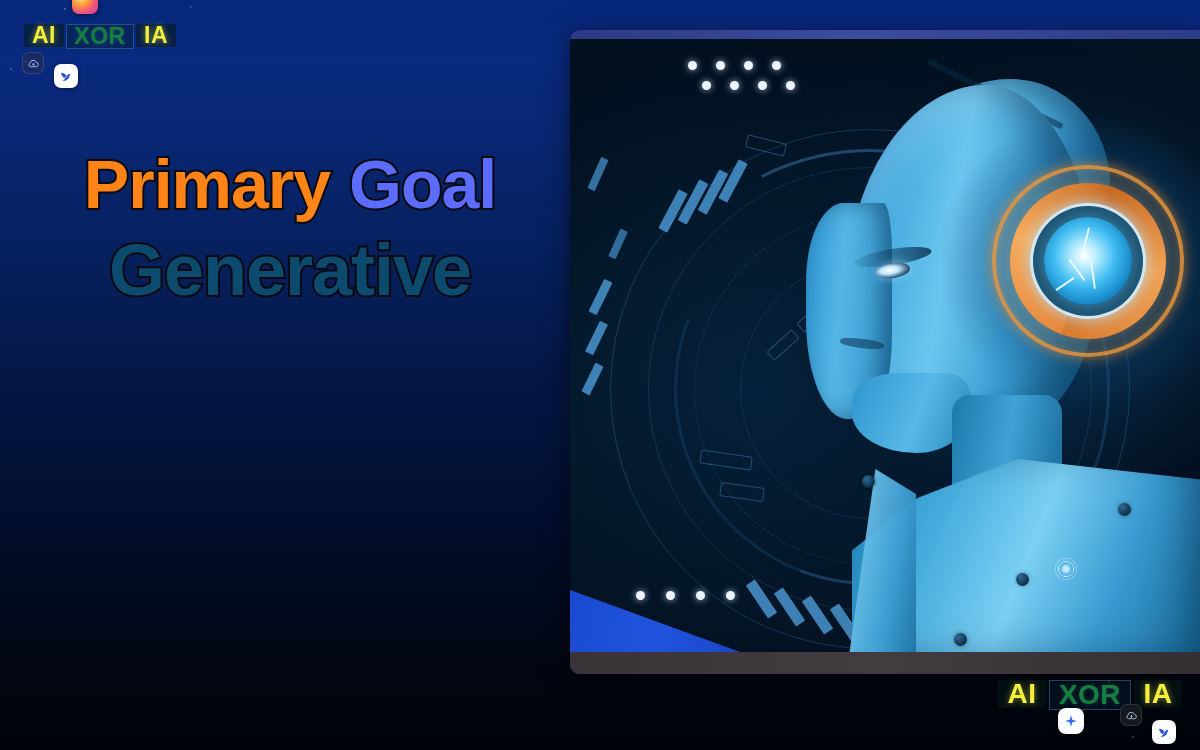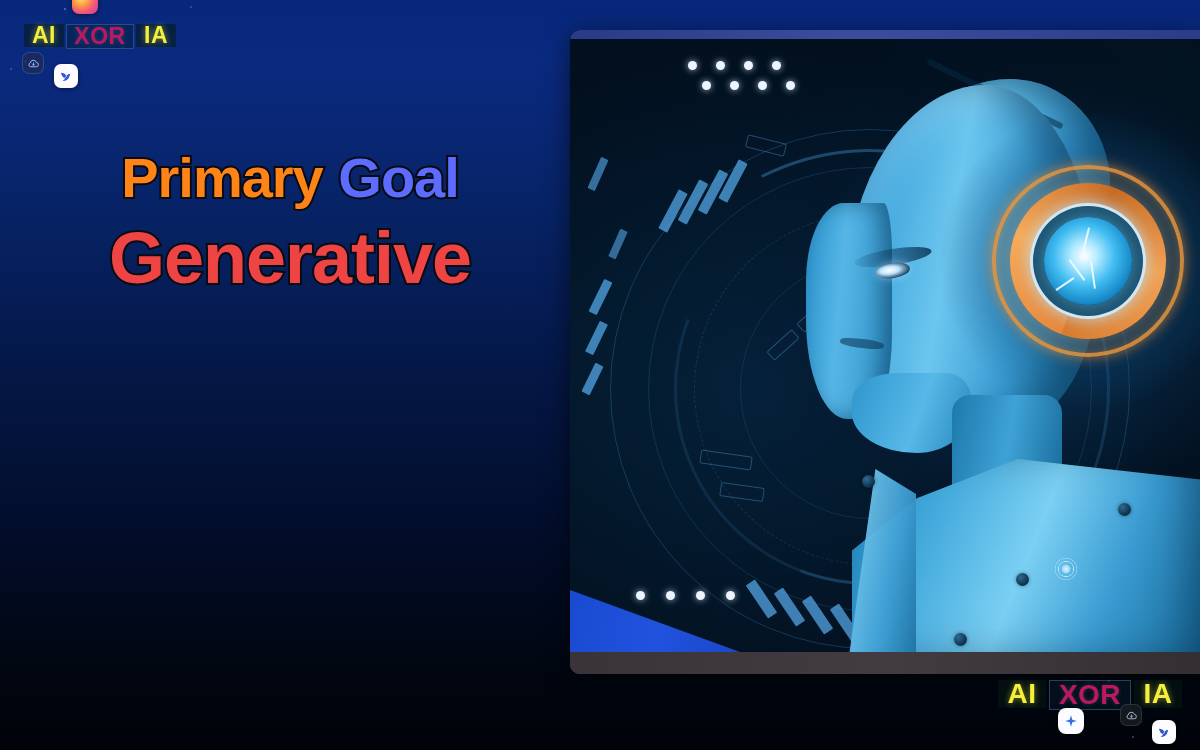--- a/index.html
+++ b/index.html
@@ -25,21 +25,21 @@
   .wm { position:absolute; display:flex; align-items:flex-start; user-select:none; }
   .wm .seg {
     display:flex; align-items:center; justify-content:center;
     font-weight:700; letter-spacing:.5px; line-height:1;
   }
   .wm .seg-ai, .wm .seg-ia {
     color:#f3ef3a; background:rgba(6,26,20,.55);
     text-shadow:0 0 6px rgba(243,239,58,.55);
   }
   .wm .seg-xor {
-    color:#be185d; background:rgba(8,30,48,.42);
+    color:#15803d; background:rgba(8,30,48,.42);
     border:1px solid rgba(80,130,170,.45);
     text-shadow:0 0 4px rgba(80,140,190,.3);
   }
   .wm-top { left:24px; top:24px; height:30px; }
   .wm-top .seg { font-size:23px; }
   .wm-top .seg-ai { width:40px; }
   .wm-top .seg-xor { width:68px; margin:0 2px; }
   .wm-top .seg-ia { width:40px; }
 
   .wm-bot { right:18px; bottom:34px; height:36px; }
@@ -76,33 +76,33 @@
     position:absolute; left:0; top:150px; width:580px;
     text-align:center; line-height:1.0;
   }
   .hl-line { display:block; white-space:nowrap; }
   .hl-word {
     font-weight:700;
     -webkit-text-stroke:4px #0a0a12;
     paint-order: stroke fill;
     letter-spacing:-1px;
   }
-  .l1 { font-size:56px; margin-bottom:16px; }
+  .l1 { font-size:68px; margin-bottom:16px; }
   .l2 { font-size:54px; margin-bottom:18px; }
   .l3 { font-size:72px; margin-bottom:14px; }
   .l4 { font-size:66px; }
 
   .w-primary { color:#ff8418; }
   .w-goal    { color:#5c6cff; }
   .w-of {
     background-image: linear-gradient(100deg,#bff0cd 0%,#cdeede 38%,#b9dcf4 70%,#aed2f4 100%);
     -webkit-background-clip:text; background-clip:text; color:transparent;
   }
   .w-a       { color:#fdfdfd; }
-  .w-gen     { color:#ef4444; }
+  .w-gen     { color:#0c4a6e; }
   .w-aimodel { color:#fad55e; }
 
   
   .panel {
     position:absolute; left:570px; top:30px; width:630px; height:644px;
     border-radius:10px 0 0 10px; overflow:hidden;
     background:#030d18;
     box-shadow: 0 6px 26px rgba(0,0,0,.55);
   }
   .panel-topbar {

